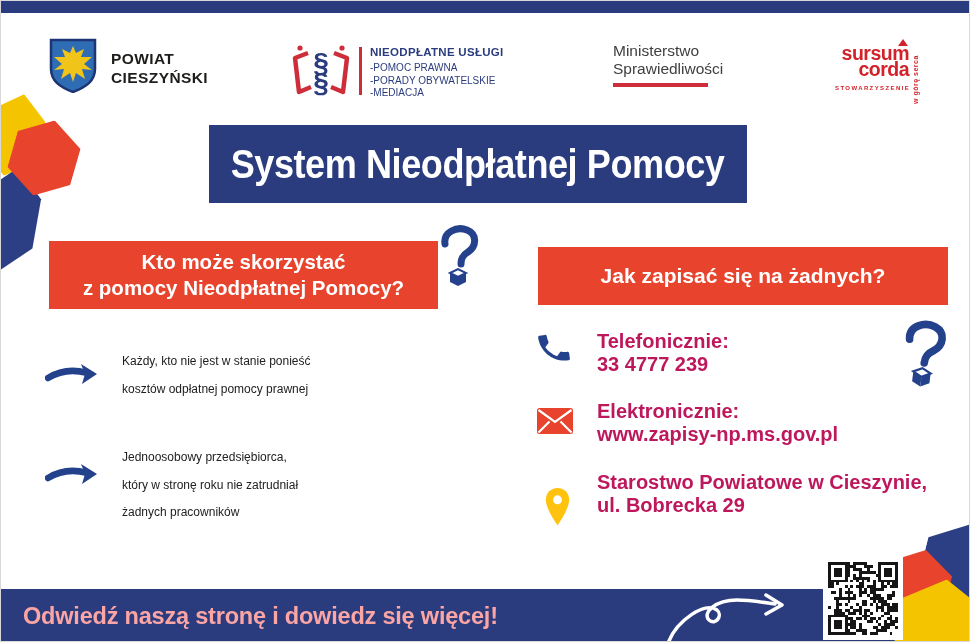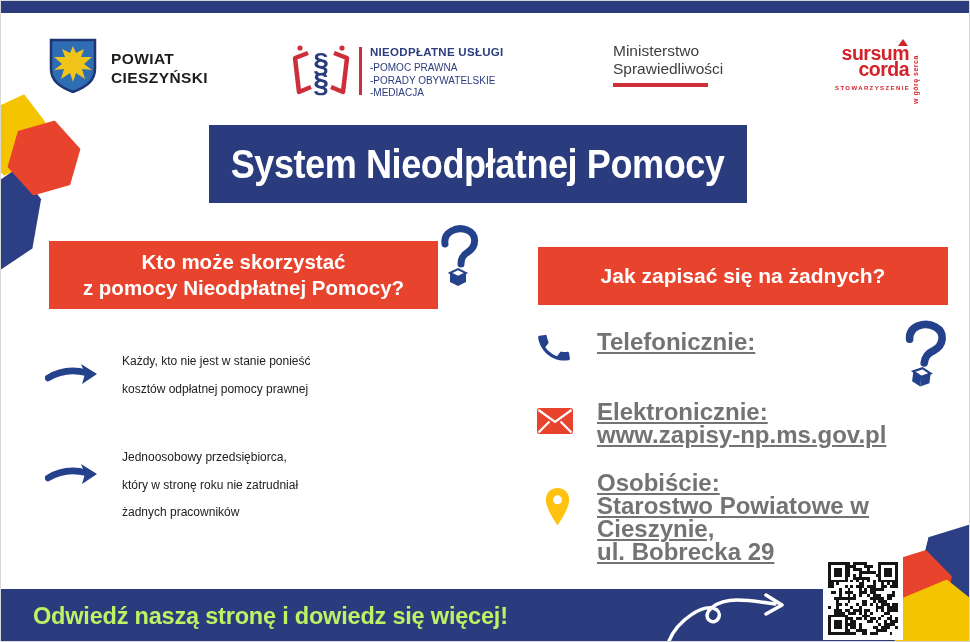--- a/index.html
+++ b/index.html
@@ -53,32 +53,32 @@
   .qm-right{left:893px;top:318px;width:58px;height:72px;transform:rotate(7deg);}
 
   
   .bullet-arrow-1{left:44px;top:358px;width:54px;height:32px;}
   .bullet-arrow-2{left:44px;top:458px;width:54px;height:32px;}
   .bullet-text{font-size:12px;line-height:27.5px;color:#212121;}
   .bullet-1{left:121px;top:347px;}
   .bullet-2{left:121px;top:443px;}
 
   
-  .contact-text{line-height:23px;color:#737373;font-size:24px;font-weight:700;text-decoration:underline;}
+  .contact-text{line-height:23px;color:#be185d;font-size:20px;font-weight:700;}
   .c1-icon{left:534px;top:328px;width:38px;height:38px;}
   .c1-text{left:596px;top:329px;}
   .c2-icon{left:535px;top:406px;width:38px;height:28px;}
   .c2-text{left:596px;top:399px;}
   .c3-icon{left:543px;top:486px;width:27px;height:40px;}
   .c3-text{left:596px;top:470px;}
 
   
   .footer-bar{left:0;top:588px;width:970px;height:54px;background:#2b3c7e;z-index:2;
     display:flex;align-items:center;}
-  .footer-bar span{margin-left:32px;color:#bef264;font-size:23.5px;font-weight:700;letter-spacing:-.2px;}
+  .footer-bar span{margin-left:22px;color:#fca5a5;font-size:23.5px;font-weight:700;letter-spacing:-.2px;}
   .loop-arrow{left:664px;top:592px;width:152px;height:48px;z-index:6;}
 
   
   .qr{left:822px;top:556px;width:80px;height:83px;background:#fff;z-index:7;
     display:flex;align-items:center;justify-content:center;}
   #qr-grid{display:grid;width:70px;height:73px;
     grid-template-columns:repeat(25,1fr);grid-template-rows:repeat(25,1fr);}
   #qr-grid i{background:#151515;display:block;}
 
   
@@ -167,38 +167,38 @@
 
   <div class="abs signup-banner">
     <span>Jak zapisać się na żadnych?</span>
   </div>
 
   <svg class="abs c1-icon" viewBox="0 0 24 24">
     <path d="M6.62 10.79c1.44 2.83 3.76 5.14 6.59 6.59l2.2-2.2c.27-.27.67-.36 1.02-.24 1.12.37 2.33.57 3.57.57.55 0 1 .45 1 1V20c0 .55-.45 1-1 1-9.39 0-17-7.61-17-17 0-.55.45-1 1-1h3.5c.55 0 1 .45 1 1 0 1.25.2 2.45.57 3.57.11.35.03.74-.25 1.02l-2.2 2.2z" fill="#24418c" transform="rotate(-8 12 12)"></path>
   </svg>
   <div class="abs c1-text">
     <div class="contact-text">Telefonicznie:</div>
+    <div class="contact-text">33 4777 239</div>
   </div>
 
   <svg class="abs c2-icon" viewBox="0 0 38 28">
     <rect x="1" y="1" width="36" height="26" rx="2.5" fill="#e8432c"></rect>
     <path d="M2.5 3 L19 15 L35.5 3" stroke="#ffffff" stroke-width="2.2" fill="none"></path>
     <path d="M2.5 25.5 L13.5 14.5 M35.5 25.5 L24.5 14.5" stroke="#ffffff" stroke-width="2.2" fill="none"></path>
   </svg>
   <div class="abs c2-text">
     <div class="contact-text">Elektronicznie:</div>
     <div class="contact-text">www.zapisy-np.ms.gov.pl</div>
   </div>
 
   <svg class="abs c3-icon" viewBox="0 0 24 36">
     <path d="M12 1C6 1 1.5 5.5 1.5 11.5 C1.5 20 12 34.5 12 34.5 S22.5 20 22.5 11.5 C22.5 5.5 18 1 12 1z" fill="#ffc20e"></path>
     <circle cx="12" cy="11.5" r="4" fill="#ffffff"></circle>
   </svg>
   <div class="abs c3-text">
-    <div class="contact-text">Osobiście:</div>
     <div class="contact-text pre">Starostwo Powiatowe w Cieszynie,
 ul. Bobrecka 29</div>
   </div>
 
   <svg class="abs qm-right" viewBox="0 0 44 66">
     <path d="M8 20 C6 8 20 2 30 6 C40 10 40 22 31 28 C26 31 24 34 24 40" stroke="#24418c" stroke-width="7" fill="none" stroke-linecap="round"></path>
     <polygon points="15,49 23,45 31,49 23,53" fill="#ffffff" stroke="#24418c" stroke-width="2"></polygon>
     <polygon points="15,49 15,58 23,62 23,53" fill="#24418c"></polygon>
     <polygon points="31,49 31,58 23,62 23,53" fill="#24418c"></polygon>
   </svg>

